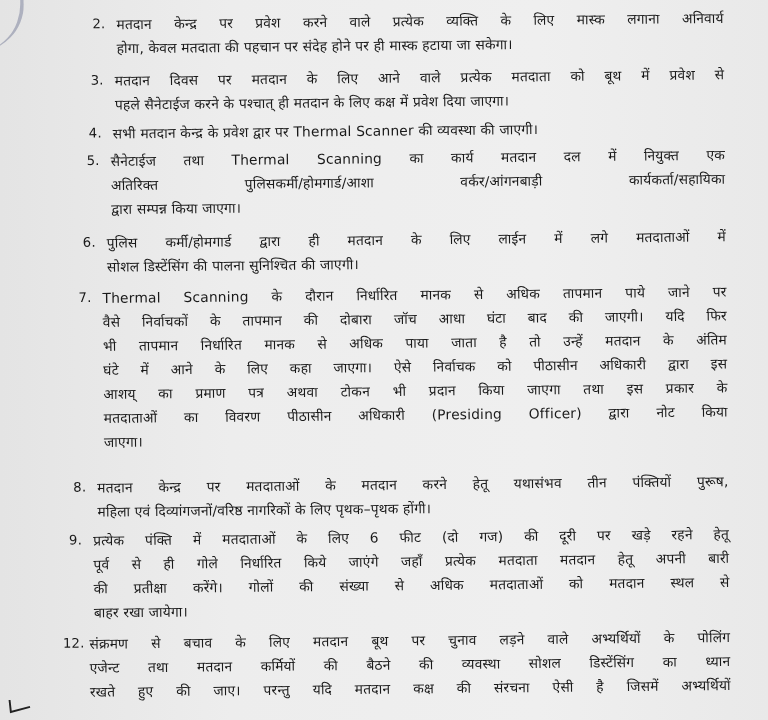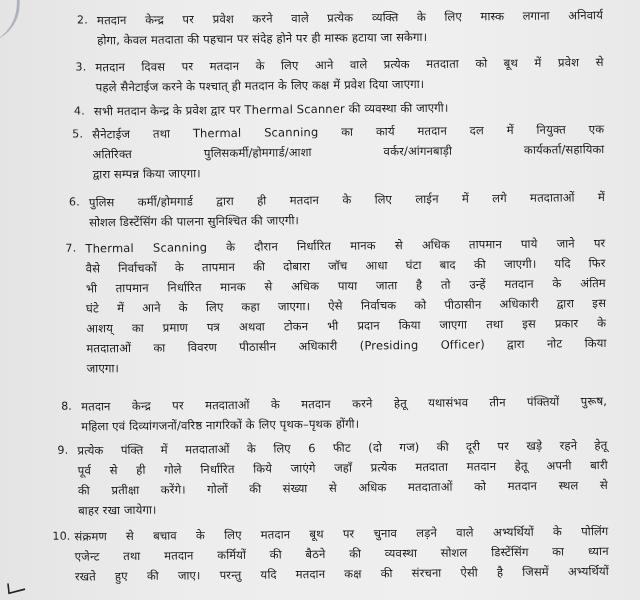--- a/index.html
+++ b/index.html
@@ -112,21 +112,21 @@
 
   <div class="item" style="left:56px; top:438px; width:550px;">
     <span class="num" style="left:0; top:0;">9.</span>
     <span class="line" style="margin-left:20px;">प्रत्येक पंक्ति में मतदाताओं के लिए 6 फीट (दो गज) की दूरी पर खड़े रहने हेतू</span>
     <span class="line" style="margin-left:20px;">पूर्व से ही गोले निर्धारित किये जाएंगे जहॉं प्रत्येक मतदाता मतदान हेतू अपनी बारी</span>
     <span class="line" style="margin-left:20px;">की प्रतीक्षा करेंगे। गोलों की संख्या से अधिक मतदाताओं को मतदान स्थल से</span>
     <span class="line last" style="margin-left:20px;">बाहर रखा जायेगा।</span>
   </div>
 
   <div class="item" style="left:50px; top:524px; width:556px;">
-    <span class="num" style="left:0; top:0;">10.</span>
+    <span class="num" style="left:0; top:0;">12.</span>
     <span class="line" style="margin-left:22px;">संक्रमण से बचाव के लिए मतदान बूथ पर चुनाव लड़ने वाले अभ्यर्थियों के पोलिंग</span>
     <span class="line" style="margin-left:22px;">एजेन्ट तथा मतदान कर्मियों की बैठने की व्यवस्था सोशल डिस्टेंसिंग का ध्यान</span>
     <span class="line" style="margin-left:22px;">रखते हुए की जाए। परन्तु यदि मतदान कक्ष की संरचना ऐसी है जिसमें अभ्यर्थियों</span>
   </div>
 
   <svg class="tick-mark" viewBox="0 0 22 12">
     <path d="M3 0 L4 10 L20 6" stroke="#222" stroke-width="1.6" fill="none"></path>
   </svg>
 </div>
 

